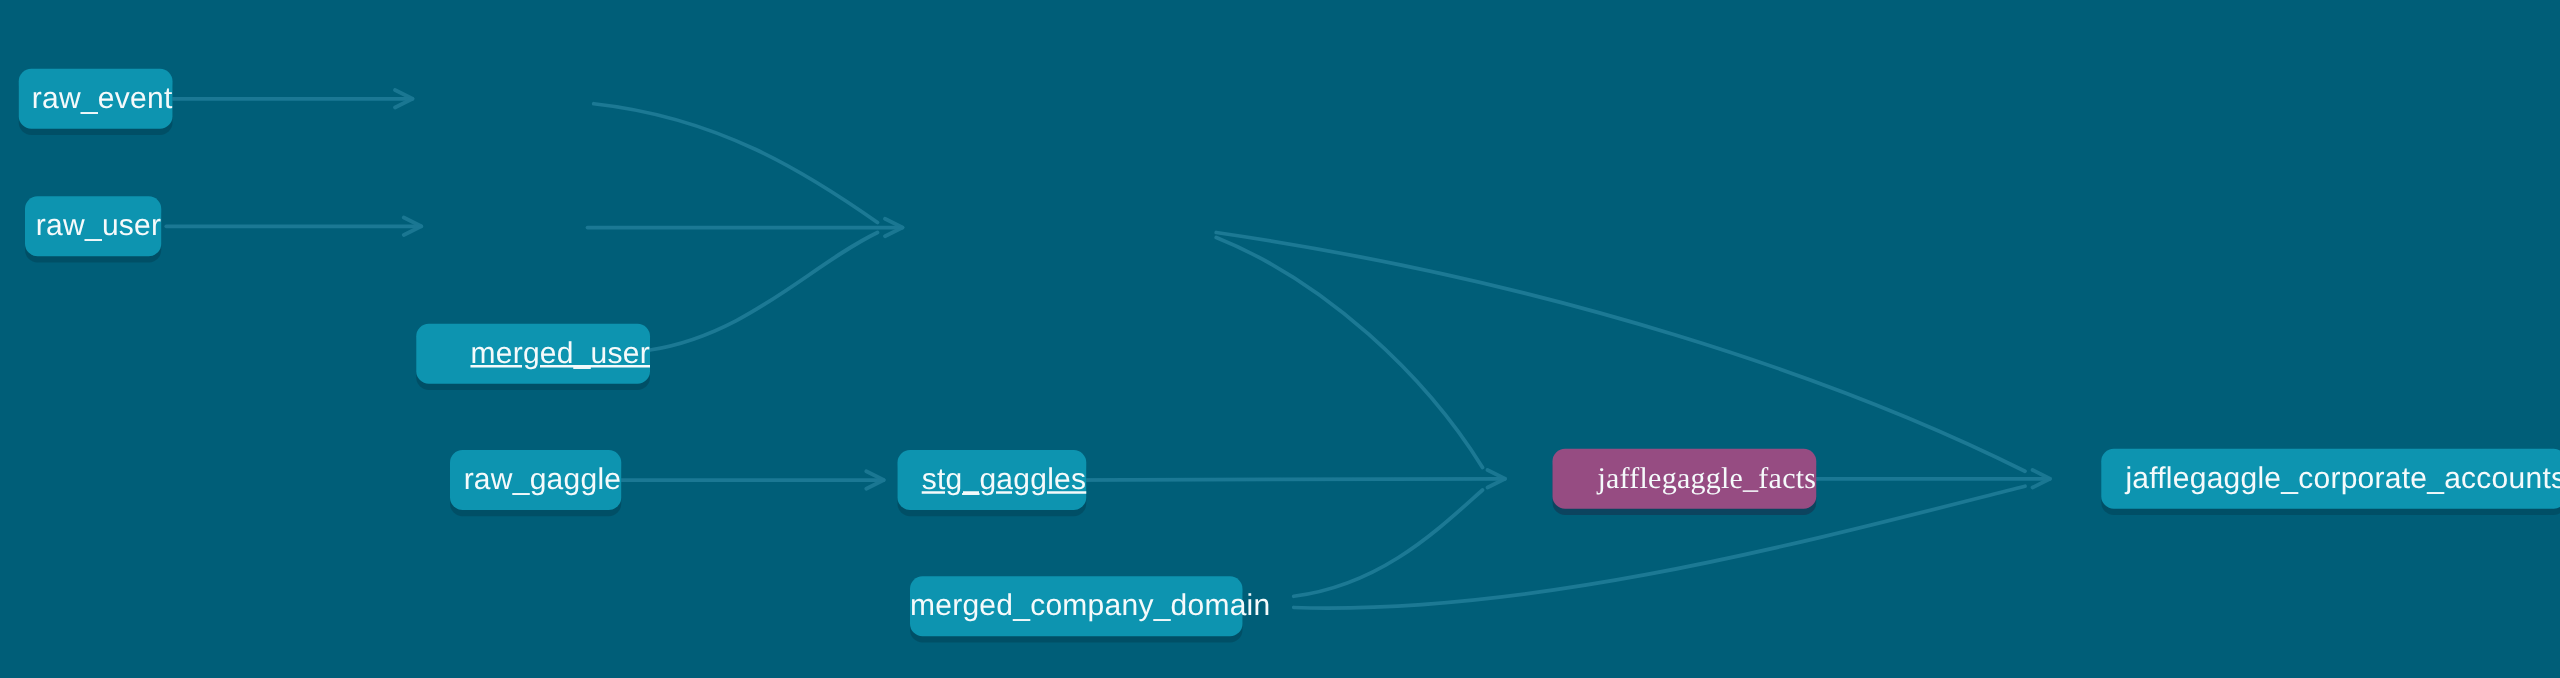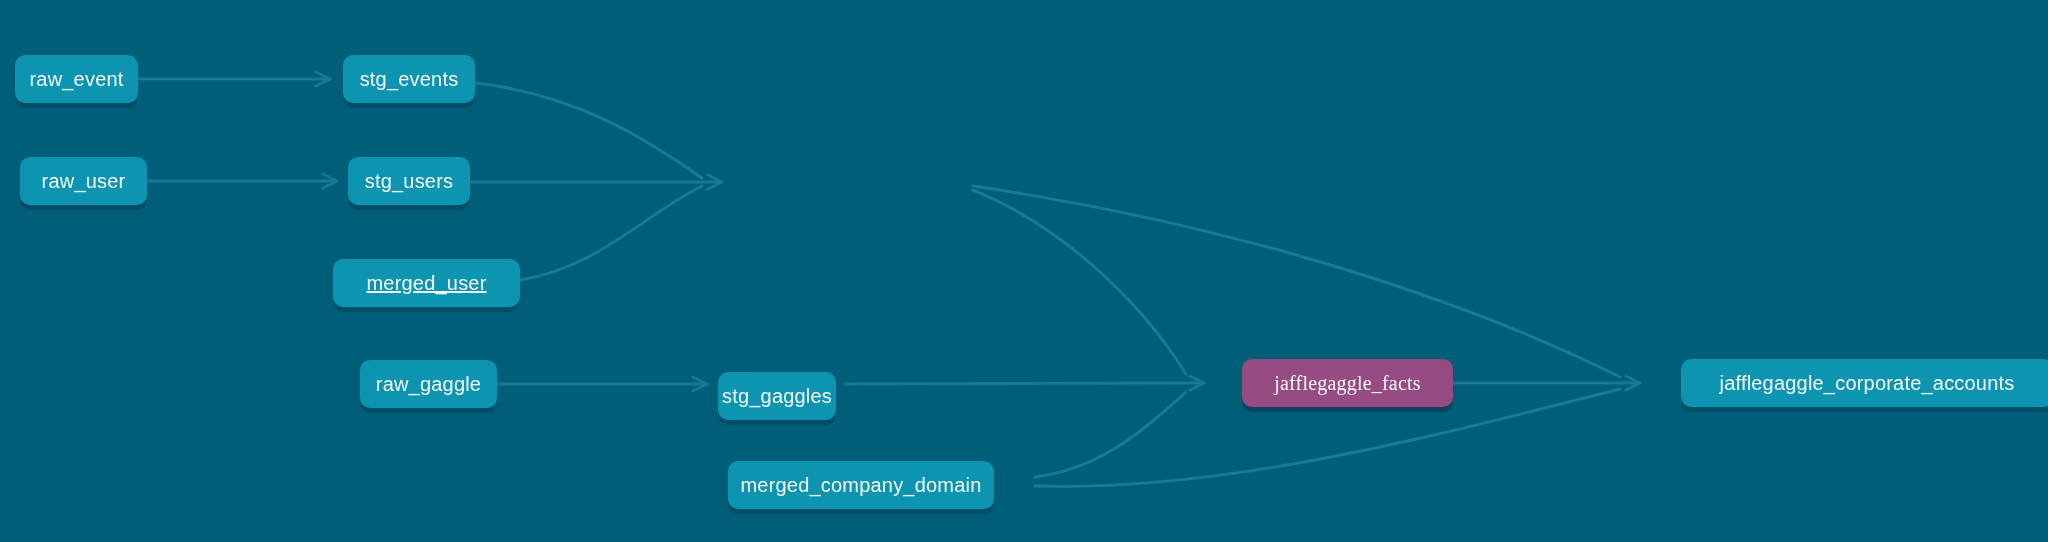--- a/index.html
+++ b/index.html
@@ -26,43 +26,43 @@
     stroke: #1d7a96;
     stroke-width: 3;
     stroke-linecap: round;
     opacity: 0.95;
   }
   .node {
     position: absolute;
     height: 48px;
     line-height: 48px;
     box-sizing: border-box;
-    text-align: center;
+    text-align: right;
     color: #f5fafb;
-    font-size: 20px;
+    font-size: 24px;
     letter-spacing: 0.2px;
     background: #0d94b0;
     border-radius: 10px;
     box-shadow: 0 5px 0 rgba(0, 42, 58, 0.28);
     white-space: nowrap;
     cursor: pointer;
   }
   .node.selected {
     background: #964c82;
     box-shadow: 0 5px 0 rgba(40, 10, 40, 0.30);
   }
   
   #n-raw_event                        { left: 15px;   top: 55px;  width: 123px; }
   #n-stg_events                       { left: 343px;  top: 55px;  width: 132px; }
-  #n-raw_user                         { left: 20px;   top: 157px; width: 127px; }
+  #n-raw_user                         { left: 20px;   top: 157px; width: 109px; }
   #n-stg_users                        { left: 348px;  top: 157px; width: 122px; }
   #n-merged_user                      { left: 333px;  top: 259px; width: 187px; text-decoration: underline; }
   #n-jafflegaggle_contacts            { left: 740px;  top: 158px; width: 233px; }
   #n-raw_gaggle                       { left: 360px;  top: 360px; width: 137px; }
-  #n-stg_gaggles                      { left: 718px;  top: 372px; width: 118px; }
+  #n-stg_gaggles                      { left: 718px;  top: 360px; width: 151px; text-decoration: underline; }
   #n-jafflegaggle_facts               { left: 1242px; top: 359px; width: 211px; font-family: Liberation Serif, serif; }
   #n-jafflegaggle_corporate_accounts  { left: 1658px; top: 359px; width: 372px; margin-left: 23px; }
   #n-merged_company_domain            { left: 728px;  top: 461px; width: 266px; }
 </style>
 </head>
 <body>
 
 <div class="canvas">
 
   <svg class="edge-layer" viewBox="0 0 2048 542" xmlns="http://www.w3.org/2000/svg">
@@ -85,25 +85,23 @@
     <path d="M 845,384 L 1204,383" marker-end="url(#arrow)"></path>
     <path d="M 1035,477 C 1105,468 1150,424 1186,392"></path>
 
     <path d="M 973,186 C 1240,225 1470,302 1620,377"></path>
     <path d="M 1453,383 L 1640,383" marker-end="url(#arrow)"></path>
     <path d="M 1035,486 C 1230,492 1450,432 1620,389"></path>
   </svg>
 
   <div class="node" id="n-raw_event">raw_event</div>
 
-  <div class="node" id="n-stg_events">stg_events</div>
 
   <div class="node" id="n-raw_user">raw_user</div>
 
-  <div class="node" id="n-stg_users">stg_users</div>
 
   <div class="node" id="n-merged_user">merged_user</div>
 
 
   <div class="node" id="n-raw_gaggle">raw_gaggle</div>
 
   <div class="node" id="n-stg_gaggles">stg_gaggles</div>
 
   <div class="node selected" id="n-jafflegaggle_facts">jafflegaggle_facts</div>
 

